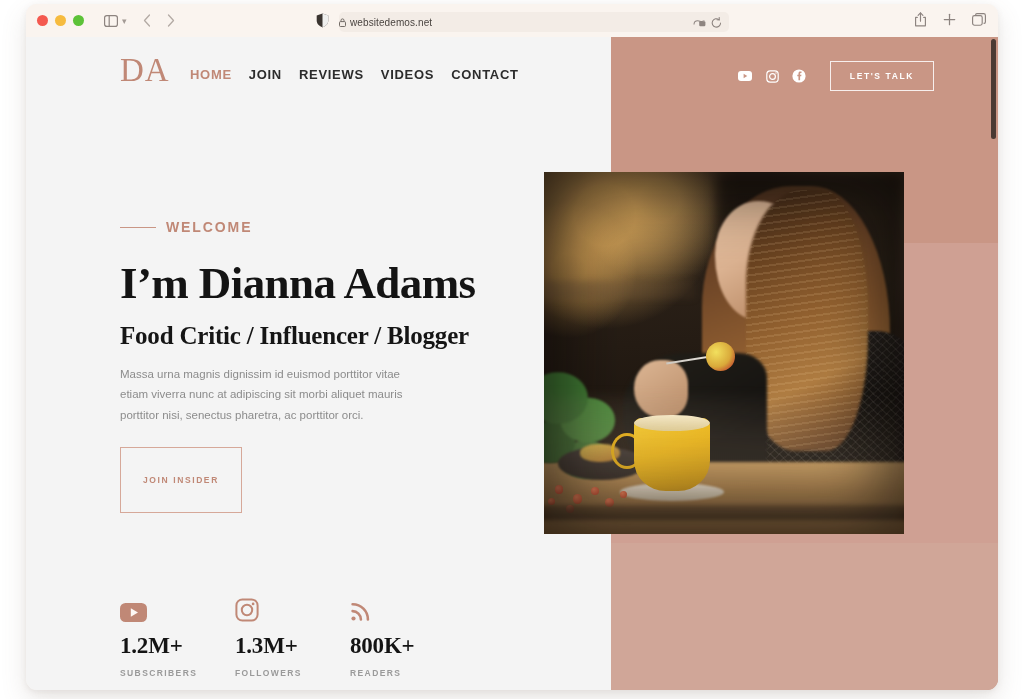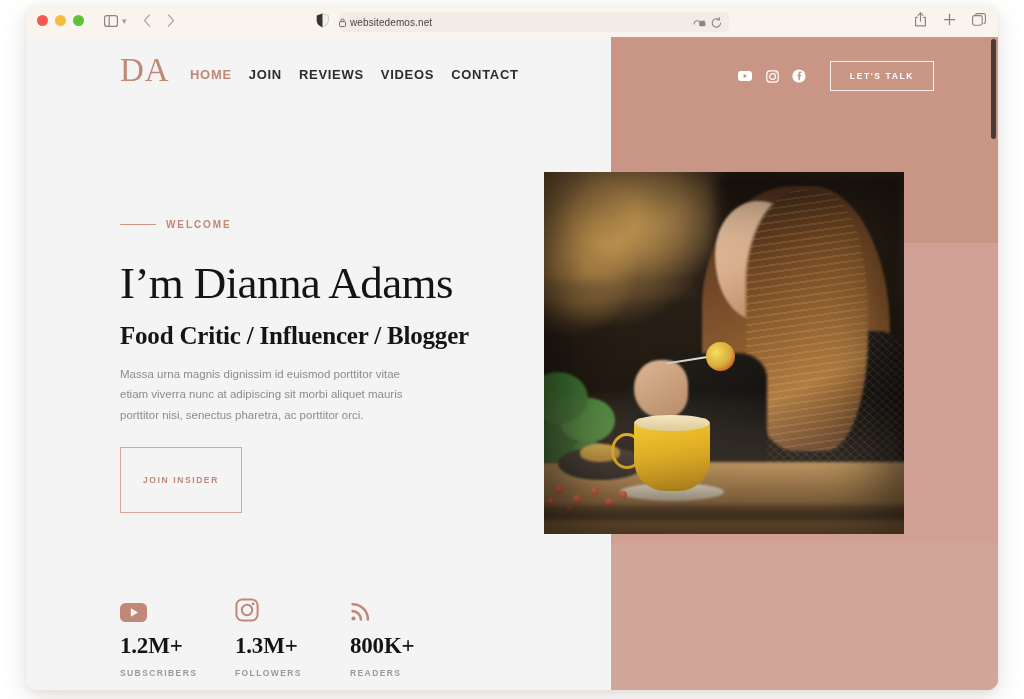--- a/index.html
+++ b/index.html
@@ -168,28 +168,28 @@
 
   
   #hero-left { position: absolute; left: 94px; top: 0; width: 440px; }
 
   #eyebrow {
     position: absolute; top: 182px; left: 0;
     display: flex; align-items: center; gap: 10px;
   }
   #eyebrow-line { width: 36px; height: 1px; background: #c99685; }
   #eyebrow-text {
-    font-size: 10px; font-weight: bold;
+    font-size: 14px; font-weight: bold;
     letter-spacing: 1.9px; color: #c08876;
   }
 
   #hero-title {
     position: absolute; top: 222px; left: 0;
     font-family: "Liberation Serif", serif;
-    font-weight: normal;
+    font-weight: bold;
     font-size: 45px;
     color: #141414;
     letter-spacing: -0.6px;
     line-height: 1.1;
     white-space: nowrap;
   }
 
   #hero-subtitle {
     position: absolute; top: 285px; left: 0;
     font-family: "Liberation Serif", serif;

